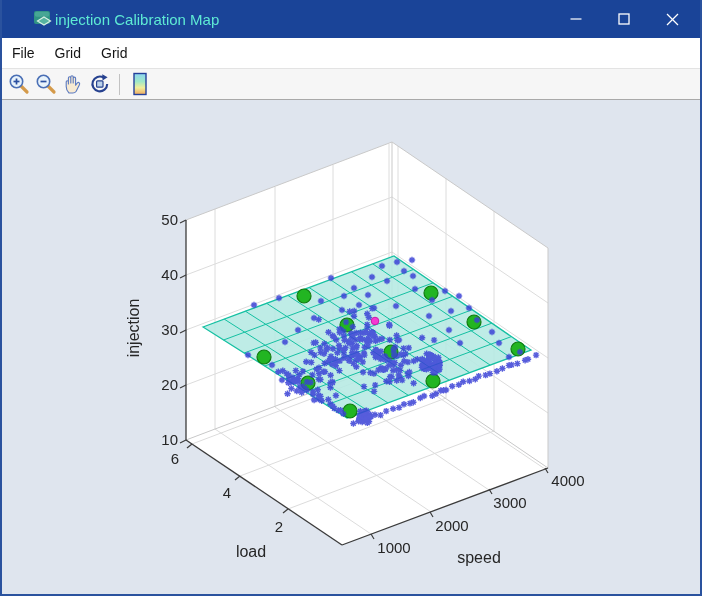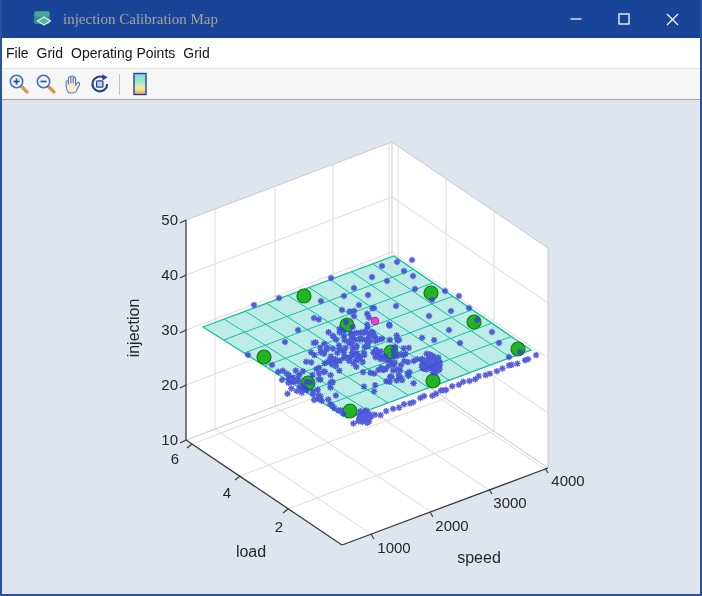--- a/index.html
+++ b/index.html
@@ -8,29 +8,29 @@
     font-family:"Liberation Sans",sans-serif;
     background:#dfe5ee;overflow:hidden;
     box-sizing:border-box;
     border-left:2px solid #2a529e;border-right:2px solid #2a529e;border-bottom:2px solid #2a529e;
   }
   .titlebar{
     position:absolute;top:0;left:0;width:702px;height:38px;
     background:#1a4498;display:flex;align-items:center;
   }
   .titlebar .appicon{margin-left:31px;width:22px;height:22px;flex:0 0 auto;}
-  .titlebar .title{color:#a3a3a3;font-size:15px;margin-left:8px;flex:1 1 auto;white-space:nowrap;font-family:Liberation Serif, serif;}
+  .titlebar .title{color:#5eead4;font-size:15px;margin-left:0;flex:1 1 auto;white-space:nowrap;}
   .winbtn{width:48px;height:38px;display:flex;align-items:center;justify-content:center;flex:0 0 auto;cursor:default;}
   .winbtn:last-child{margin-right:8px;}
   .menubar{
     position:absolute;top:38px;left:0;width:702px;height:31px;
     background:#ffffff;display:flex;align-items:center;
     border-bottom:1px solid #e3e3e3;box-sizing:border-box;color:#151515;font-size:14px;
   }
-  .menuitem{padding:6px 4px;white-space:nowrap;}
+  .menuitem{padding:6px 10px;white-space:nowrap;}
   .menuitem:first-child{margin-left:0px;}
   .toolbar{
     position:absolute;top:69px;left:0;width:702px;height:31px;
     background:#f6f6f6;display:flex;align-items:center;
     border-bottom:1px solid #a9a9a9;box-sizing:border-box;
   }
   .toolbtn{width:27px;height:27px;display:flex;align-items:center;justify-content:center;}
   .toolbtn:first-child{margin-left:3px;}
   .tsep{width:1px;height:21px;background:#c2c2c2;margin:0 6px;}
   .figure{position:absolute;top:100px;left:0;width:702px;height:496px;background:#dfe5ee;}
@@ -60,21 +60,20 @@
     <svg width="13" height="13" viewBox="0 0 13 13">
       <line x1="1" y1="1" x2="12" y2="12" stroke="#ffffff" stroke-width="1.3"></line>
       <line x1="12" y1="1" x2="1" y2="12" stroke="#ffffff" stroke-width="1.3"></line>
     </svg>
   </div>
 </div>
 
 <div class="menubar">
   <span class="menuitem">File</span>
   <span class="menuitem">Grid</span>
-  <span class="menuitem">Operating Points</span>
   <span class="menuitem">Grid</span>
 </div>
 
 <div class="toolbar">
   <div class="toolbtn">
     <svg width="24" height="24" viewBox="0 0 24 24">
       <line x1="13.5" y1="13.5" x2="20" y2="20" stroke="#d49a4a" stroke-width="3.2" stroke-linecap="round"></line>
       <circle cx="9.5" cy="9.5" r="6.2" fill="#e8f3fb" stroke="#4a6fb5" stroke-width="1.6"></circle>
       <line x1="6.5" y1="9.5" x2="12.5" y2="9.5" stroke="#2a4fa0" stroke-width="1.7"></line>
       <line x1="9.5" y1="6.5" x2="9.5" y2="12.5" stroke="#2a4fa0" stroke-width="1.7"></line>

